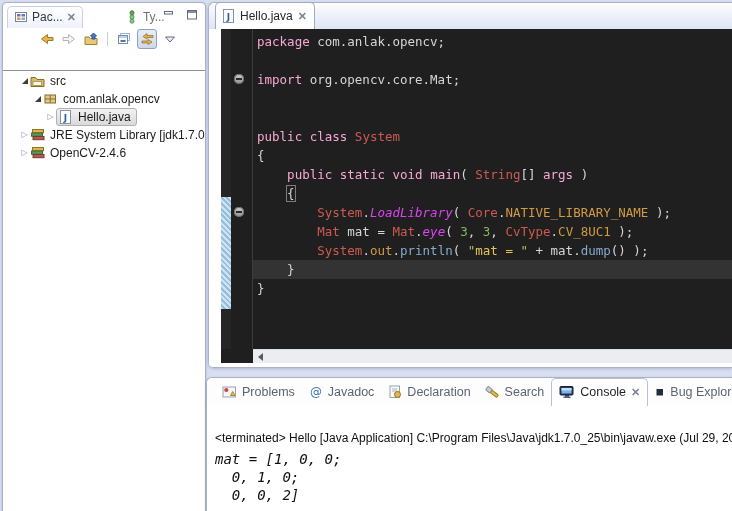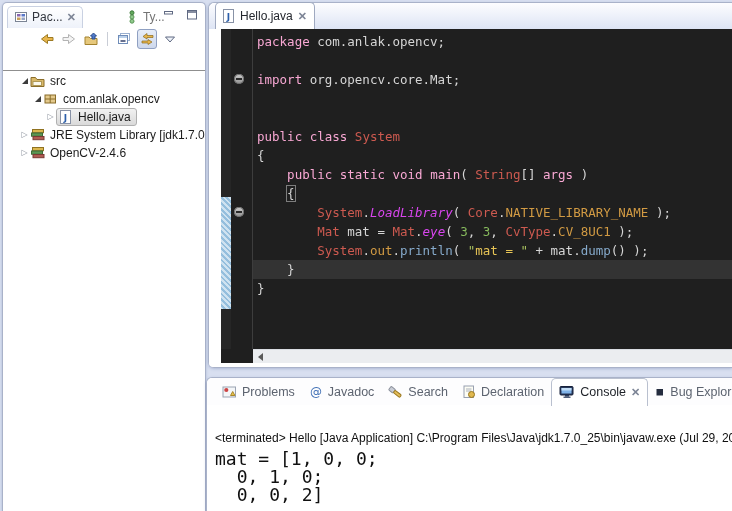--- a/index.html
+++ b/index.html
@@ -73,22 +73,22 @@
     border-right:5px solid #5a5a5a;margin-left:5px;}
   .ebottom{height:4px;background:#fff;border-radius:0 0 0 6px;}
   
   #bottom-panel{left:206px;top:377px;right:0;bottom:0;border:1px solid #a9b2c9;border-right:none;border-bottom:none;
     border-radius:6px 0 0 0;overflow:hidden;}
   .btab-row{height:27px;display:flex;align-items:center;padding-left:8px;background:#fdfdfe;white-space:nowrap;}
   .btab{display:flex;align-items:center;gap:5px;font-size:12.5px;color:#5d6470;padding:4px 7px;}
   .btab.active{background:#fff;border:1px solid #b9c0cf;border-bottom:none;border-radius:5px 5px 0 0;
     color:#1e2228;height:19px;}
   .console-status{margin:26px 0 0 8px;font-size:12px;color:#101010;white-space:nowrap;overflow:hidden;}
-  #console-out{margin:5px 0 0 8px;font-family:"DejaVu Sans Mono",monospace;font-size:18px;line-height:18px;
-    color:#101010;white-space:pre;}
+  #console-out{margin:5px 0 0 8px;font-family:"DejaVu Sans Mono",monospace;font-size:14px;line-height:18px;
+    color:#101010;white-space:pre;font-style:italic;}
   .icon{display:inline-flex;align-items:center;justify-content:center;}
   .icon svg{display:block;}
 </style>
 </head>
 <body>
 
 <div id="left-panel" class="panel">
   <div class="vtab-row">
     <div id="pe-tabs" style="display:flex;align-items:flex-end;height:100%;gap:36px;">
         <div class="vtab active">
@@ -326,40 +326,40 @@
       <div class="btab">
         <span class="icon">
           <svg width="14" height="14">
             <text x="7" y="11" font-size="12" fill="#3f6fb5" text-anchor="middle" font-family="DejaVu Sans, sans-serif">@</text>
           </svg>
         </span>
         <span>Javadoc</span>
       </div>
       <div class="btab">
         <span class="icon">
+          <svg width="14" height="14">
+            <rect x="2" y="1" width="9.5" height="11.5" fill="#fdfdf4" stroke="#98a0b0"></rect>
+            <line x1="4" y1="4" x2="9.5" y2="4" stroke="#aab0bc"></line>
+            <line x1="4" y1="6" x2="9.5" y2="6" stroke="#aab0bc"></line>
+            <circle cx="9.5" cy="9.5" r="3" fill="#e0b84f" stroke="#97761f"></circle>
+          </svg>
+        </span>
+        <span>Declaration</span>
+      </div>
+      <div class="btab">
+        <span class="icon">
           <svg width="15" height="14">
             <g transform="rotate(38 7 7)">
               <rect x="0.5" y="4.8" width="5.5" height="4.4" rx="1" fill="#c9cdd6" stroke="#8a8f9a"></rect>
               <rect x="6" y="5.5" width="8" height="3" rx="1" fill="#e3bd5a" stroke="#9c7a22"></rect>
             </g>
           </svg>
         </span>
         <span>Search</span>
       </div>
-      <div class="btab">
-        <span class="icon">
-          <svg width="14" height="14">
-            <rect x="2" y="1" width="9.5" height="11.5" fill="#fdfdf4" stroke="#98a0b0"></rect>
-            <line x1="4" y1="4" x2="9.5" y2="4" stroke="#aab0bc"></line>
-            <line x1="4" y1="6" x2="9.5" y2="6" stroke="#aab0bc"></line>
-            <circle cx="9.5" cy="9.5" r="3" fill="#e0b84f" stroke="#97761f"></circle>
-          </svg>
-        </span>
-        <span>Declaration</span>
-      </div>
       <div class="btab active">
         <span class="icon">
           <svg width="16" height="14">
             <rect x="1" y="1.5" width="13" height="8.5" rx="1" fill="#28395a" stroke="#16203a"></rect>
             <rect x="2.5" y="3" width="10" height="5.5" fill="#7fb2e8"></rect>
             <rect x="2.5" y="3" width="10" height="2.5" fill="#c2ddf5"></rect>
             <rect x="6" y="10" width="4" height="1.6" fill="#28395a"></rect>
             <rect x="4.5" y="11.6" width="7" height="1.2" fill="#28395a"></rect>
           </svg>
         </span>

